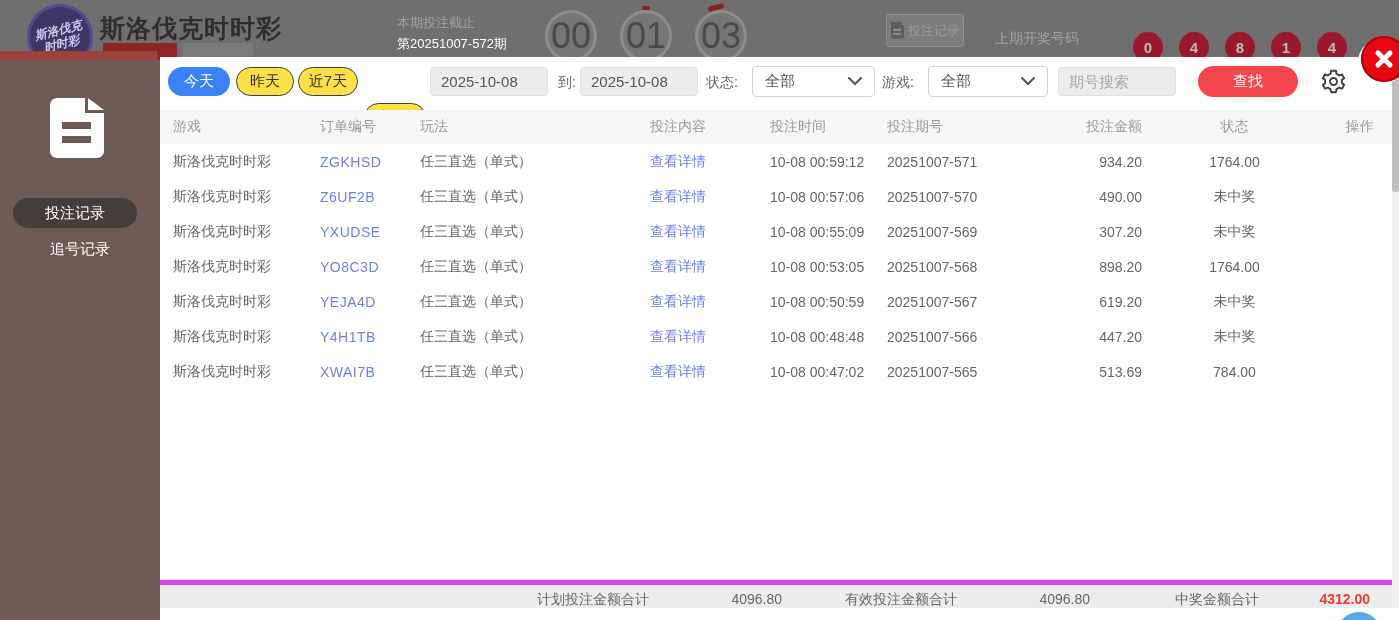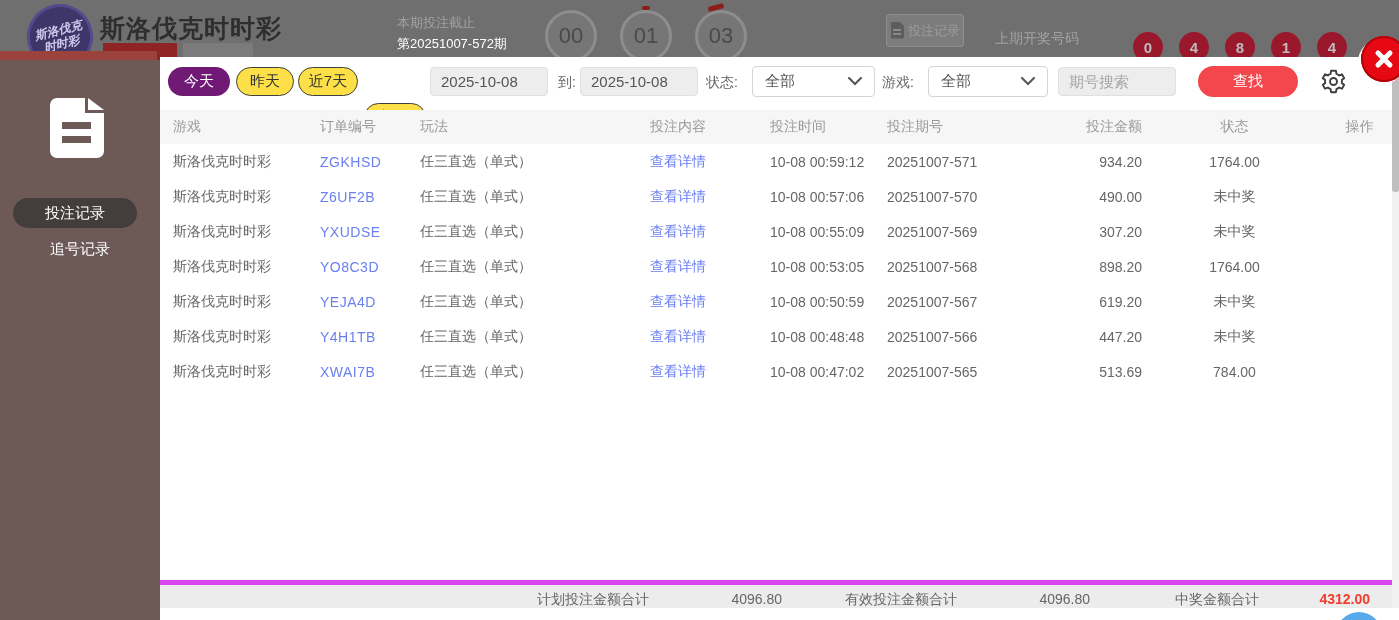--- a/index.html
+++ b/index.html
@@ -13,21 +13,21 @@
         align-items:center;justify-content:center;transform:rotate(-14deg);}
   .logo span{color:#cfc9ec;font-size:12px;font-weight:bold;line-height:14px;font-style:italic;}
   .bg-title{position:absolute;left:100px;top:12px;font-size:25px;font-weight:bold;color:#2e2e2e;letter-spacing:1px;}
   .bg-tab-red{position:absolute;left:103px;top:43px;width:74px;height:17px;background:#8e2424;}
   .bg-tab-gray{position:absolute;left:183px;top:43px;width:70px;height:17px;background:#7b7b7b;}
   .bg-deadline{position:absolute;left:397px;top:14px;font-size:13px;color:#a2a2a2;}
   .bg-period{position:absolute;left:397px;top:35px;font-size:13px;color:#ffffff;}
   .cd-circle{position:absolute;top:10px;width:52px;height:52px;border-radius:50%;
              border:3px solid #8d8d8d;background:rgba(255,255,255,0.05);
              display:flex;align-items:center;justify-content:center;
-             font-size:22px;color:#4a4a4a;}
+             font-size:36px;color:#4a4a4a;}
   .cd-tick{position:absolute;background:#8c1d1d;border-radius:2px;}
   .bg-recbtn{position:absolute;left:886px;top:14px;width:78px;height:33px;background:#7c7c7c;
              border:1px solid #8f8f8f;border-radius:3px;display:flex;align-items:center;
              justify-content:center;gap:4px;font-size:13px;color:#9c9c9c;}
   .bg-lastdraw{position:absolute;left:995px;top:30px;font-size:14px;color:#a2a2a2;}
   .ball{position:absolute;top:32px;width:30px;height:30px;border-radius:50%;background:#99182b;
         display:flex;align-items:center;justify-content:center;font-size:15px;font-weight:bold;color:#bdbdbd;}
   .bg-left{position:absolute;left:0;top:60px;width:160px;height:560px;background:#6d5a57;}
   .bg-left-red{position:absolute;left:0;top:51px;width:157px;height:9px;background:#9a423b;}
   .bg-bottom{position:absolute;left:160px;top:608px;width:1239px;height:12px;background:#fff;}
@@ -38,21 +38,21 @@
   .nav-pill{position:absolute;left:13px;top:198px;width:124px;height:30px;border-radius:15px;
             background:#433d3c;color:#fff;font-size:15px;display:flex;align-items:center;
             justify-content:center;cursor:pointer;}
   .nav-item{position:absolute;left:0;top:240px;width:160px;text-align:center;color:#fff;
             font-size:15px;cursor:pointer;}
 
   
   .modal{position:absolute;left:160px;top:57px;width:1239px;height:551px;background:#fff;}
   .pill{position:absolute;height:29px;border-radius:15px;font-size:15px;display:flex;
         align-items:center;justify-content:center;cursor:pointer;}
-  .pill.red{background:#701a75;color:#fff;border:none;}
+  .pill.red{background:#3b82f6;color:#fff;border:none;}
   .pill.outline{background:#fde047;color:#333;border:1.5px solid #3f3f3f;text-align:right;}
   .f-input{position:absolute;height:29px;background:#ededed;border:1px solid #e0e0e0;
            border-radius:4px;font-size:15px;color:#555;padding:0 10px;outline:none;}
   .f-input::placeholder{color:#a6a6a6;}
   .f-label{position:absolute;font-size:14px;color:#666;}
   .f-select{position:absolute;height:31px;background:#fff;border:1px solid #d4d4d4;border-radius:4px;
             display:flex;align-items:center;font-size:15px;color:#555;padding:0 12px;cursor:pointer;}
   .f-select svg{position:absolute;right:12px;}
   .btn-find{position:absolute;left:1038px;top:9px;width:100px;height:31px;border-radius:16px;
             background:#f4474d;color:#fff;font-size:15px;display:flex;align-items:center;

